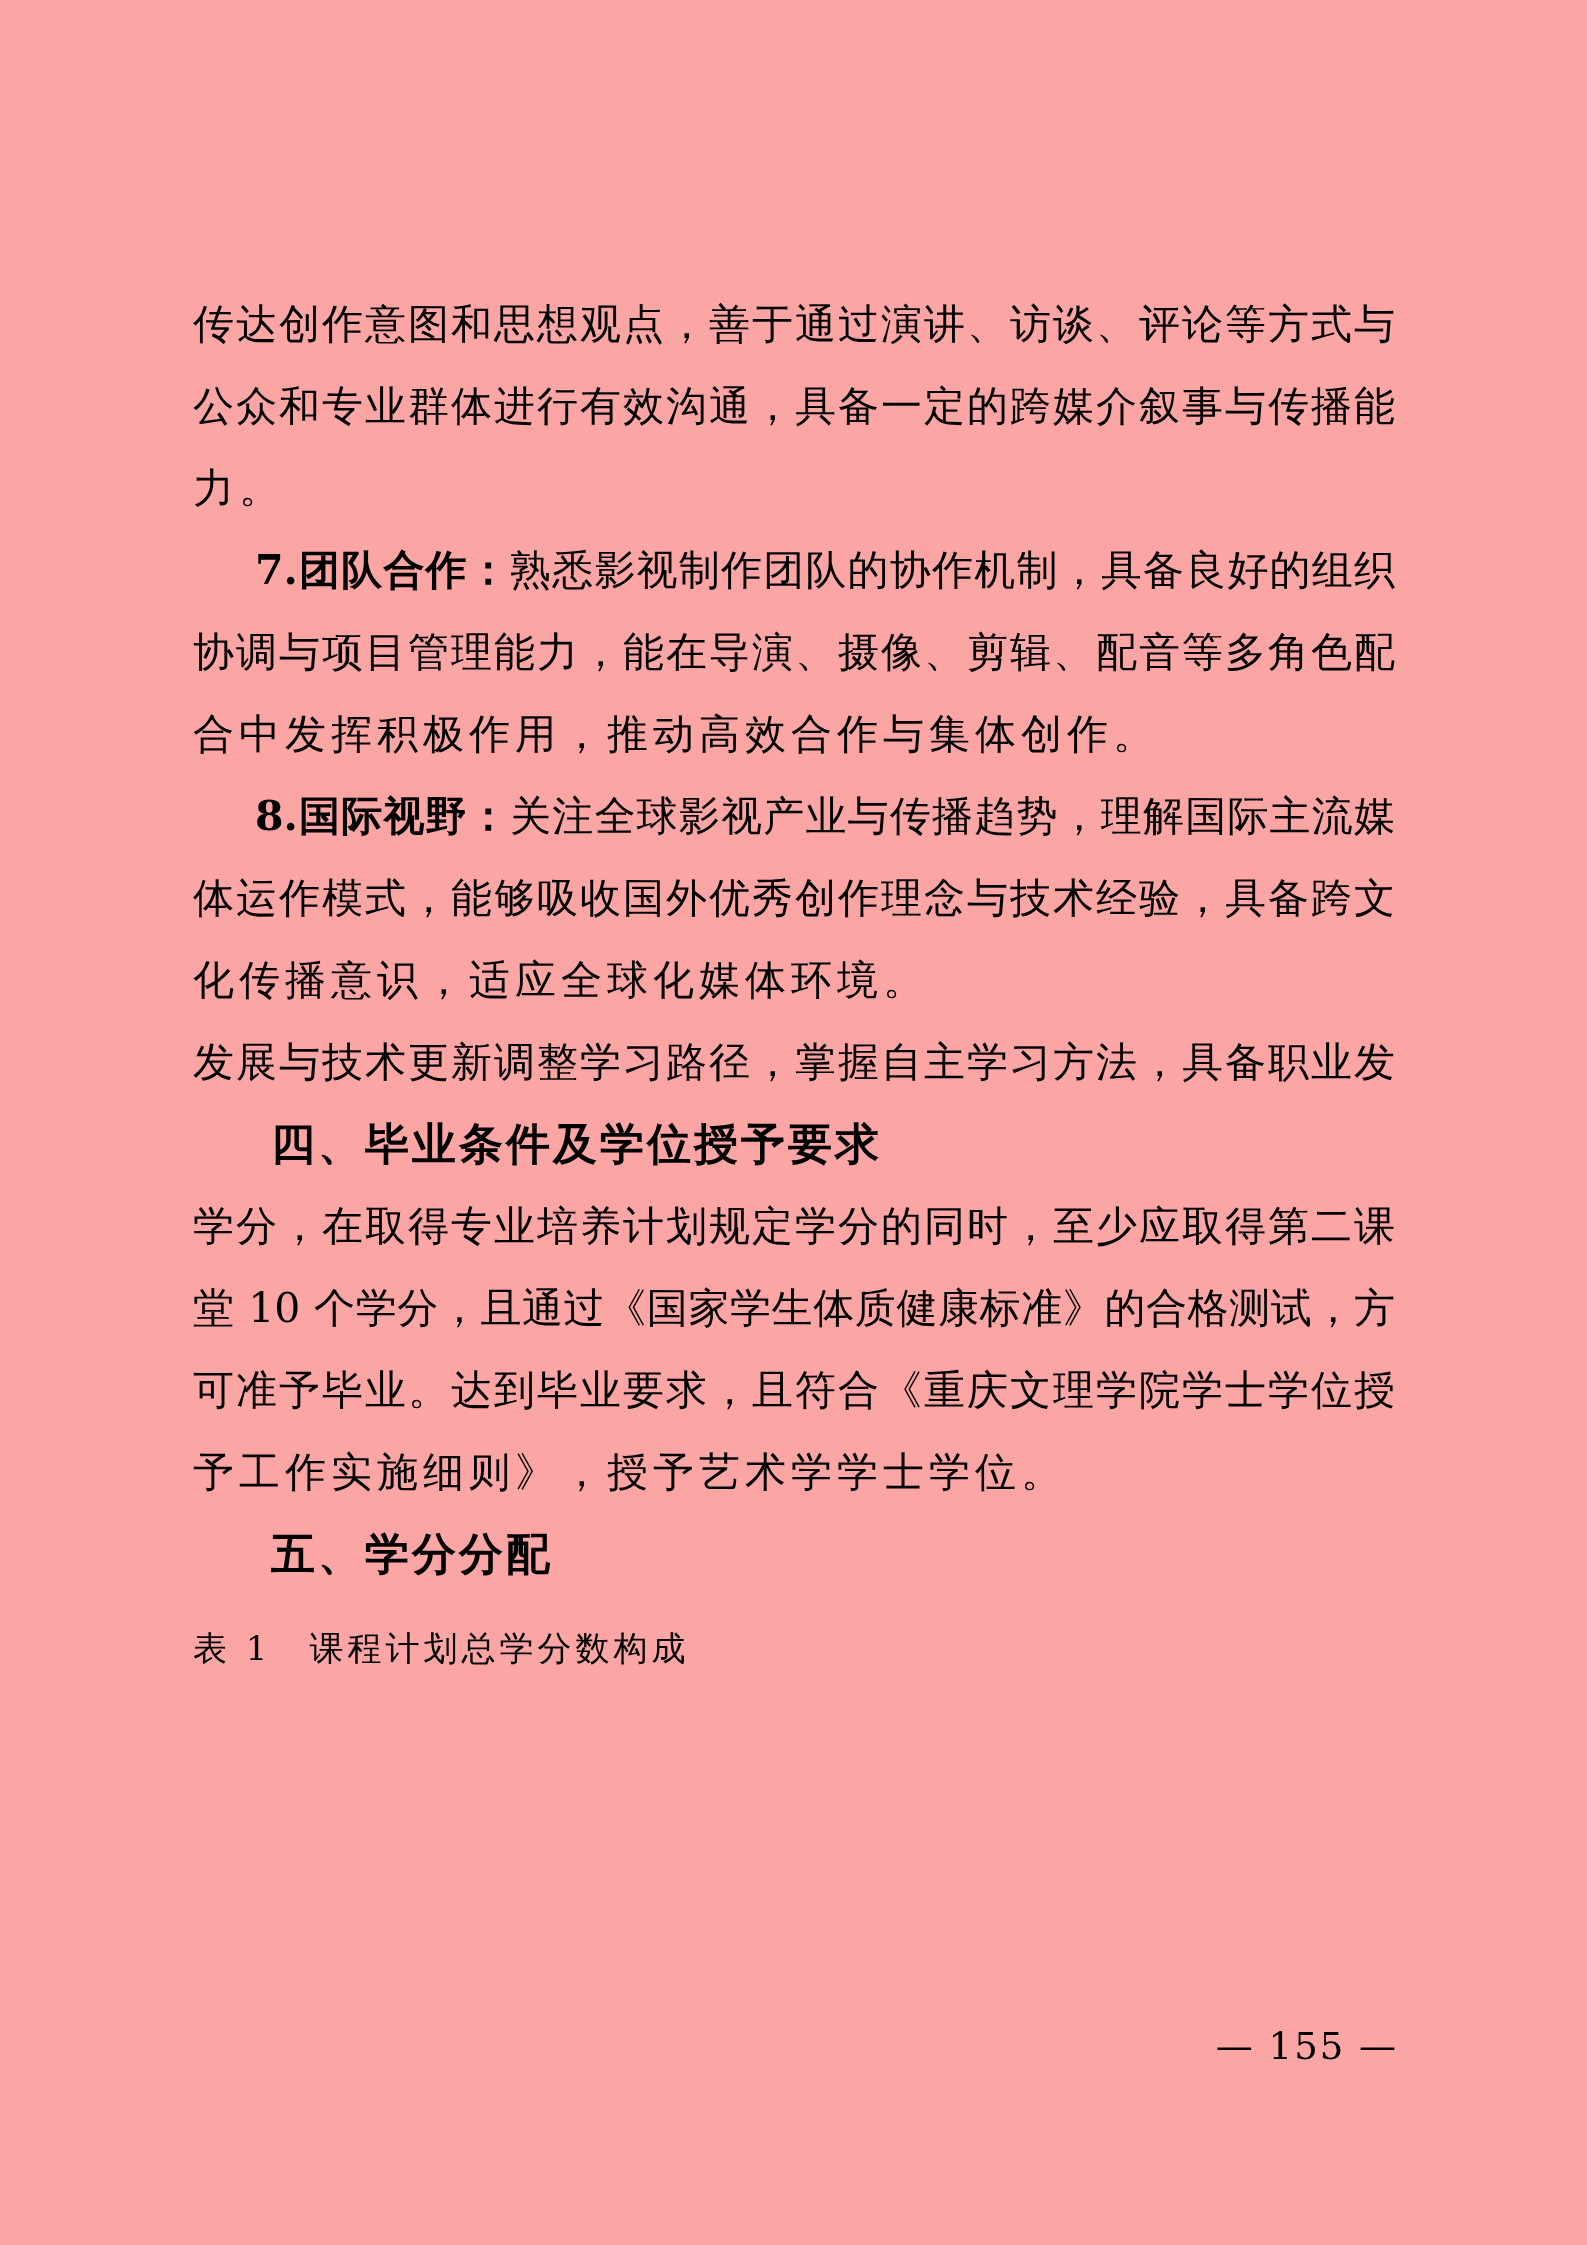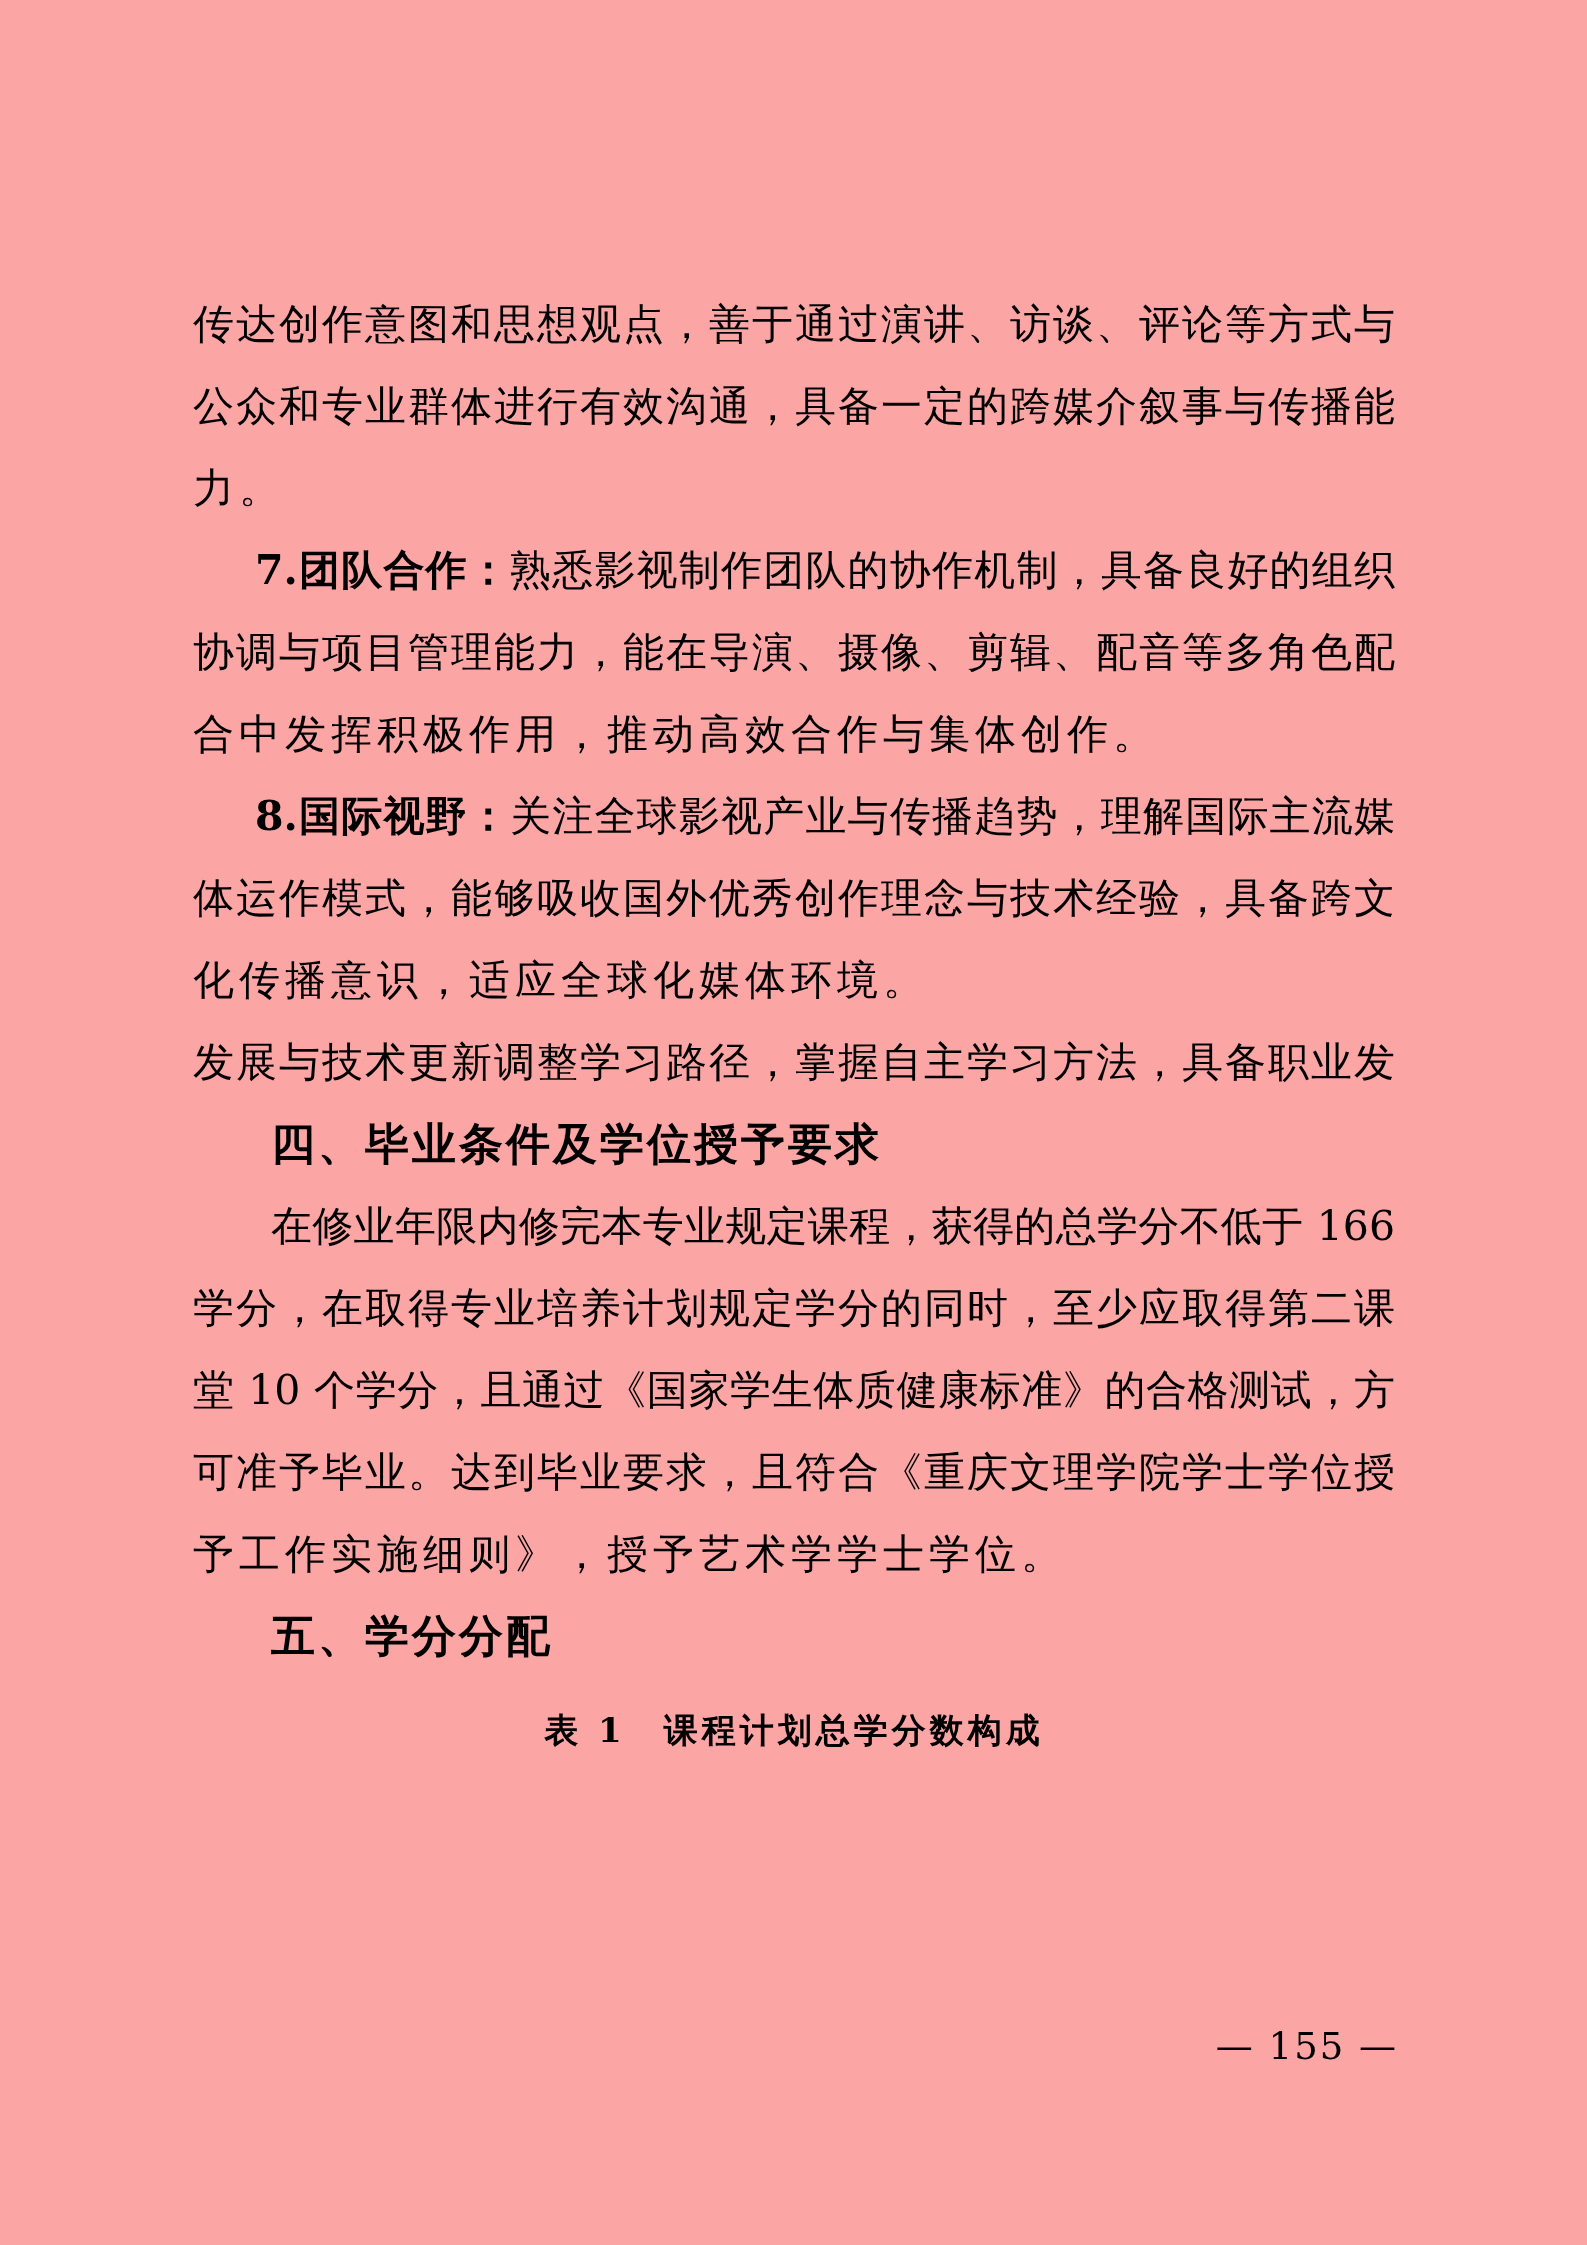--- a/index.html
+++ b/index.html
@@ -41,22 +41,21 @@
   .indent-two  { text-indent: 78px; }
   .indent-num  { text-indent: 62px; }
   .lead-bold   { font-weight: 700; }
   .heading-line {
     font-family: "DejaVu Sans", "Liberation Sans", sans-serif;
     font-weight: 700;
     font-size: 44px;
     letter-spacing: 3px;
   }
   .caption-line {
-    text-align: center;
-    font-weight: 700;
+    font-weight: 400;
     font-size: 34px;
     letter-spacing: 4px;
     margin-top: 12px;
   }
   .page-number {
     position: absolute;
     top: 2028px;
     right: 189px;
     font-family: "DejaVu Serif", "Liberation Serif", serif;
     font-size: 37px;
@@ -73,21 +72,20 @@
       <div class="line body-line justify-line">公众和专业群体进行有效沟通，具备一定的跨媒介叙事与传播能</div>
       <div class="line body-line plain-line">力。</div>
       <div class="line body-line justify-line indent-num"><span class="lead-bold">7.团队合作：</span>熟悉影视制作团队的协作机制，具备良好的组织</div>
       <div class="line body-line justify-line">协调与项目管理能力，能在导演、摄像、剪辑、配音等多角色配</div>
       <div class="line body-line plain-line">合中发挥积极作用，推动高效合作与集体创作。</div>
       <div class="line body-line justify-line indent-num"><span class="lead-bold">8.国际视野：</span>关注全球影视产业与传播趋势，理解国际主流媒</div>
       <div class="line body-line justify-line">体运作模式，能够吸收国外优秀创作理念与技术经验，具备跨文</div>
       <div class="line body-line plain-line">化传播意识，适应全球化媒体环境。</div>
       <div class="line body-line justify-line">发展与技术更新调整学习路径，掌握自主学习方法，具备职业发</div>
       <div class="line heading-line plain-line indent-two">四、毕业条件及学位授予要求</div>
-      <div class="line body-line justify-line indent-two">在修业年限内修完本专业规定课程，获得的总学分不低于 166</div>
       <div class="line body-line justify-line">学分，在取得专业培养计划规定学分的同时，至少应取得第二课</div>
       <div class="line body-line justify-line">堂 10 个学分，且通过《国家学生体质健康标准》的合格测试，方</div>
       <div class="line body-line justify-line">可准予毕业。达到毕业要求，且符合《重庆文理学院学士学位授</div>
       <div class="line body-line plain-line">予工作实施细则》，授予艺术学学士学位。</div>
       <div class="line heading-line plain-line indent-two">五、学分分配</div>
       <div class="line body-line caption-line plain-line">表 1　课程计划总学分数构成</div>
     </div>
   <div class="page-number">— 155 —</div>
 </div>
 

